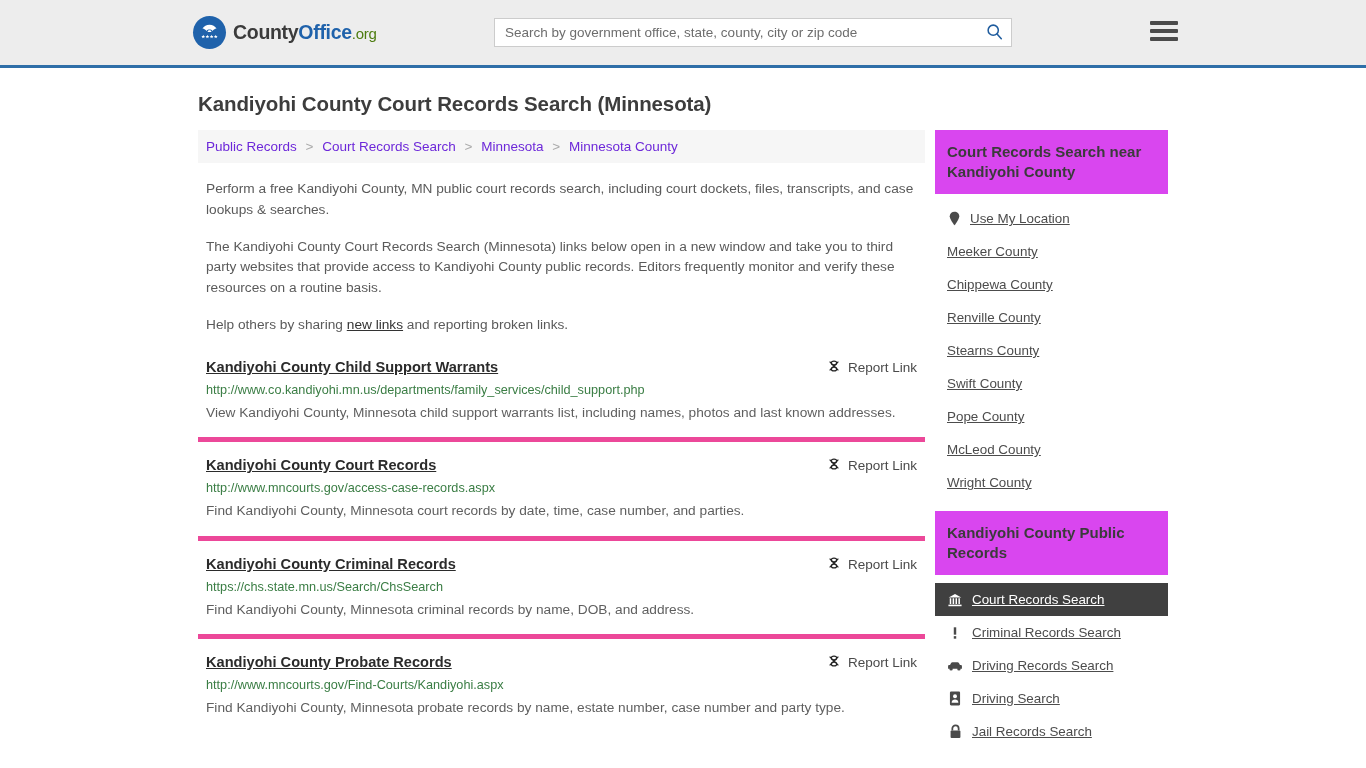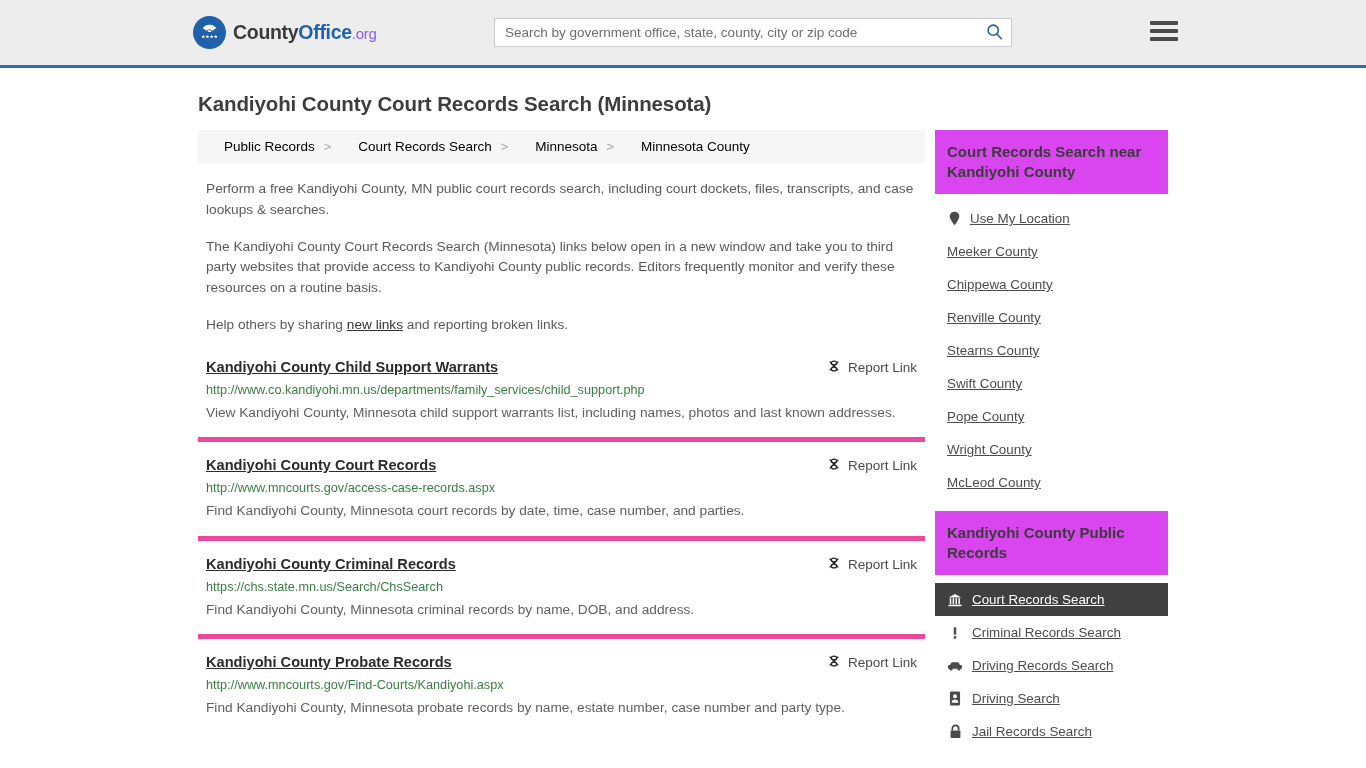--- a/index.html
+++ b/index.html
@@ -34,21 +34,21 @@
     margin-right: 7px;
     flex: none;
   }
   .logo-mark svg { display: block; }
   .logo-text {
     font-size: 19.5px; letter-spacing: -0.3px;
     color: #3b3b3b; white-space: nowrap;
   }
   .logo-text .b { color: #1f62ab; font-weight: bold; }
   .logo-text .a { font-weight: bold; }
-  .logo-text .tld { font-size: 15px; color: #8b5cf6; }
+  .logo-text .tld { font-size: 15px; color: #4d7c0f; }
 
   .search-wrap {
     position: absolute; left: 494px; top: 18px;
     width: 518px; height: 29px;
     background: #fff;
     border: 1px solid #ccc;
     display: flex; align-items: center;
   }
   .search-input {
     flex: 1; border: 0; outline: 0; height: 100%;
@@ -95,21 +95,21 @@
   .side-col { width: 233px; flex: none; margin-left: 10px; }
 
   
   .breadcrumb {
     background: #f6f6f6;
     padding: 9px 10px 9px 8px;
     font-size: 13.5px;
     color: #5c5c5c;
     white-space: nowrap;
   }
-  .breadcrumb a { color: #000000; text-decoration: none; margin-left: 18px; }
+  .breadcrumb a { color: #6d28d9; text-decoration: none; }
   .breadcrumb .sep { color: #aaa; margin: 0 5px; }
 
   
   .intro p {
     margin: 16px 8px 0 8px;
     font-size: 13.7px;
     line-height: 1.52;
     color: #5a5a5a;
   }
   .intro a { color: #333; text-decoration: underline; font-weight: normal; }
@@ -345,24 +345,24 @@
           <div class="side-link-row">
             <span class="side-link">Stearns County</span>
           </div>
           <div class="side-link-row">
             <span class="side-link">Swift County</span>
           </div>
           <div class="side-link-row">
             <span class="side-link">Pope County</span>
           </div>
           <div class="side-link-row">
+            <span class="side-link">McLeod County</span>
+          </div>
+          <div class="side-link-row">
             <span class="side-link">Wright County</span>
-          </div>
-          <div class="side-link-row">
-            <span class="side-link">McLeod County</span>
           </div>
         </div>
       </div>
 
       <div class="panel">
         <div class="panel-head">Kandiyohi County Public Records</div>
         <div class="nav-list">
 
           <div class="nav-row active">
             <span class="nav-icon">

